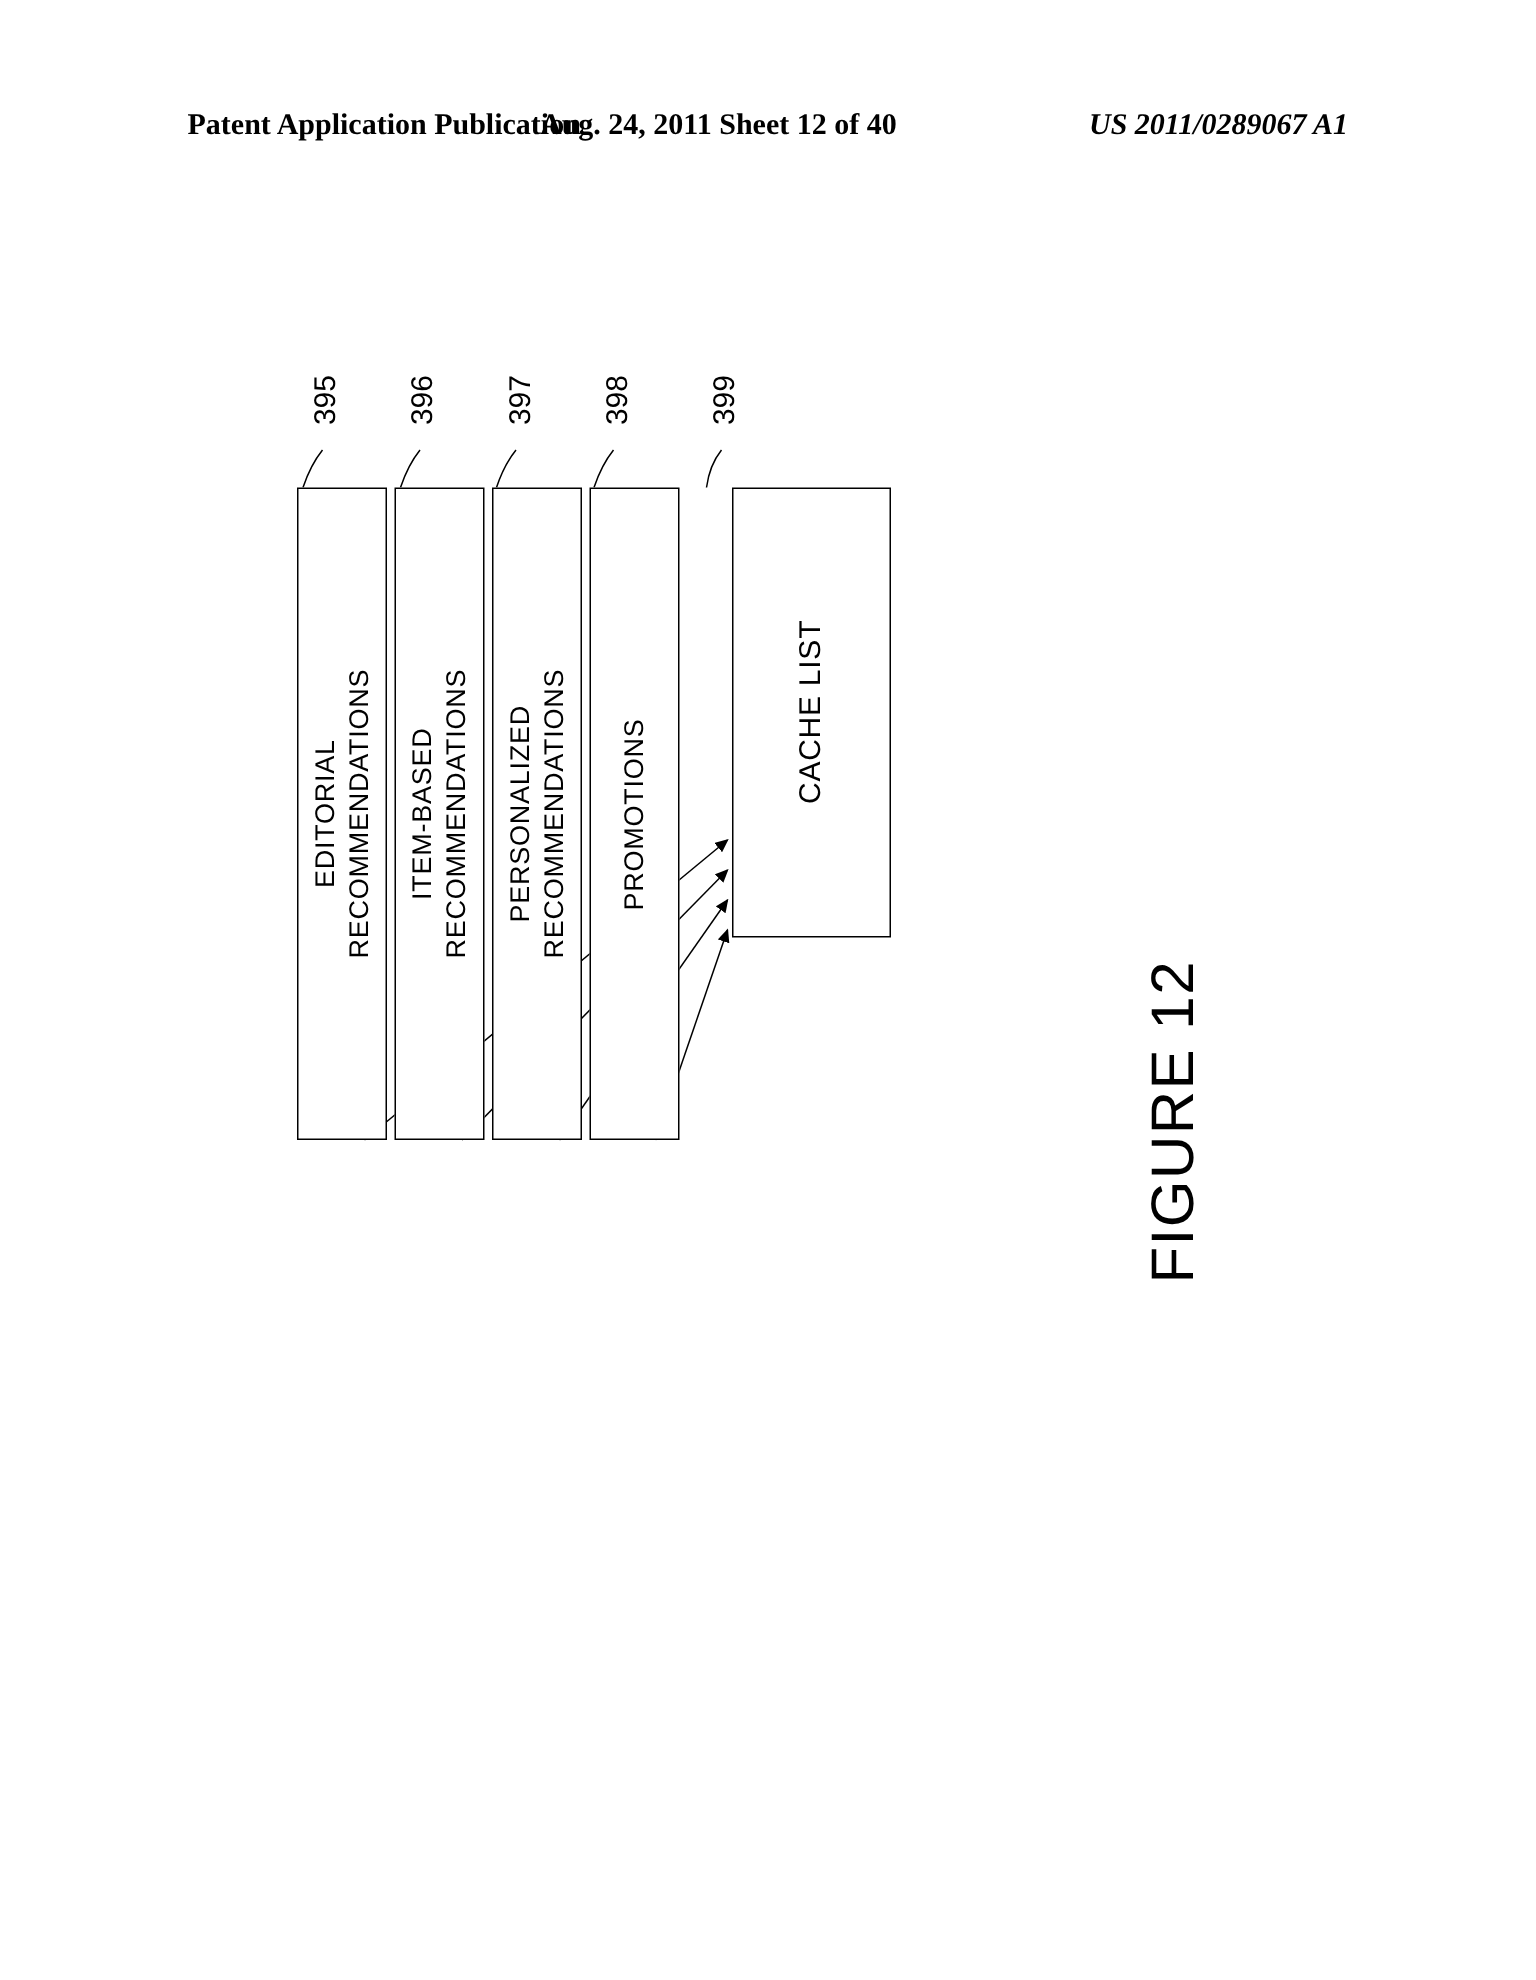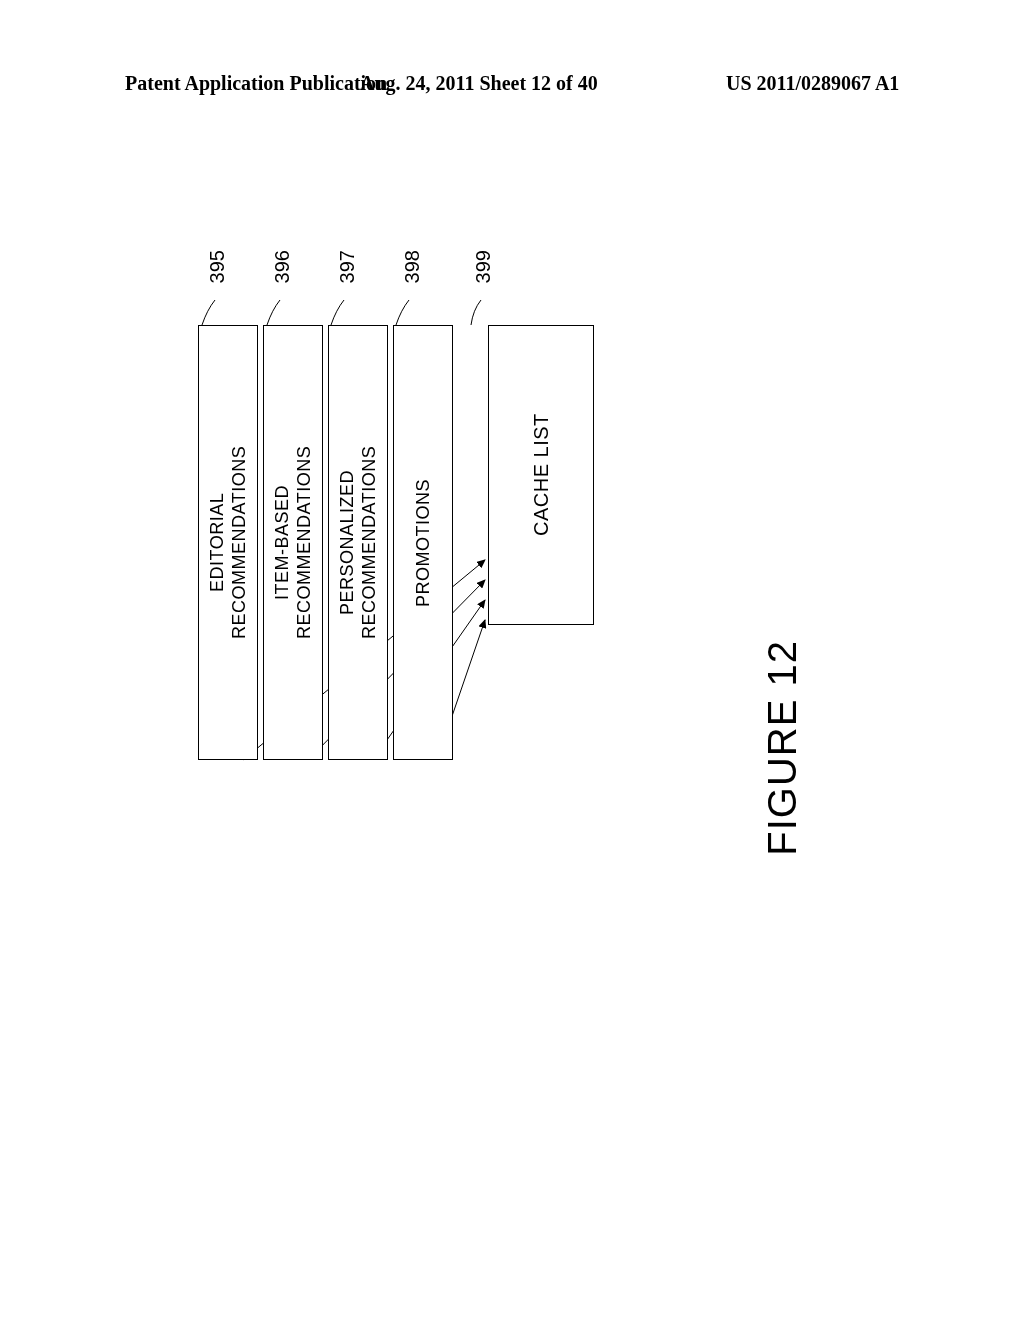--- a/index.html
+++ b/index.html
@@ -1,21 +1,21 @@
 <!DOCTYPE html>
 <html><head>
 <meta charset="utf-8">
 <style>
   * { box-sizing: border-box; margin: 0; padding: 0; }
   html, body { width: 1024px; height: 1320px; background: #fff; font-family: "Times New Roman", Times, serif; color: #000; }
   .page { position: relative; width: 864px; height: 1320px; }
   .header { position: absolute; top: 72px; left: 0; width: 1024px; font-size: 20px; font-weight: bold; }
   .hdr-left { position: absolute; left: 125px; }
   .hdr-center { position: absolute; left: 360px; }
-  .hdr-right { position: absolute; left: 726px; }
+  .hdr-right { position: absolute; left: 726px; font-style: italic; }
   .figure-area { position: absolute; top: 150px; left: 0; width: 1024px; height: 1000px; }
   .box { position: absolute; border: 1px solid #000; background: #fff; display: flex; align-items: center; justify-content: center; text-align: center; font-family: Arial, Helvetica, sans-serif; }
   .vbox { writing-mode: vertical-rl; transform: rotate(180deg); font-size: 18px; line-height: 1.25; letter-spacing: 0.5px; }
   .cache { writing-mode: vertical-rl; transform: rotate(180deg); font-size: 20px; letter-spacing: 0.5px; }
   .ref-label { position: absolute; writing-mode: vertical-rl; transform: rotate(180deg); font-family: Arial, Helvetica, sans-serif; font-size: 20px; }
   .figure-title { position: absolute; writing-mode: vertical-rl; transform: rotate(180deg); font-family: Arial, Helvetica, sans-serif; font-size: 40px; letter-spacing: 1px; }
   svg.overlay { position: absolute; top: 0; left: 0; }
 </style>
 </head>
 <body>

